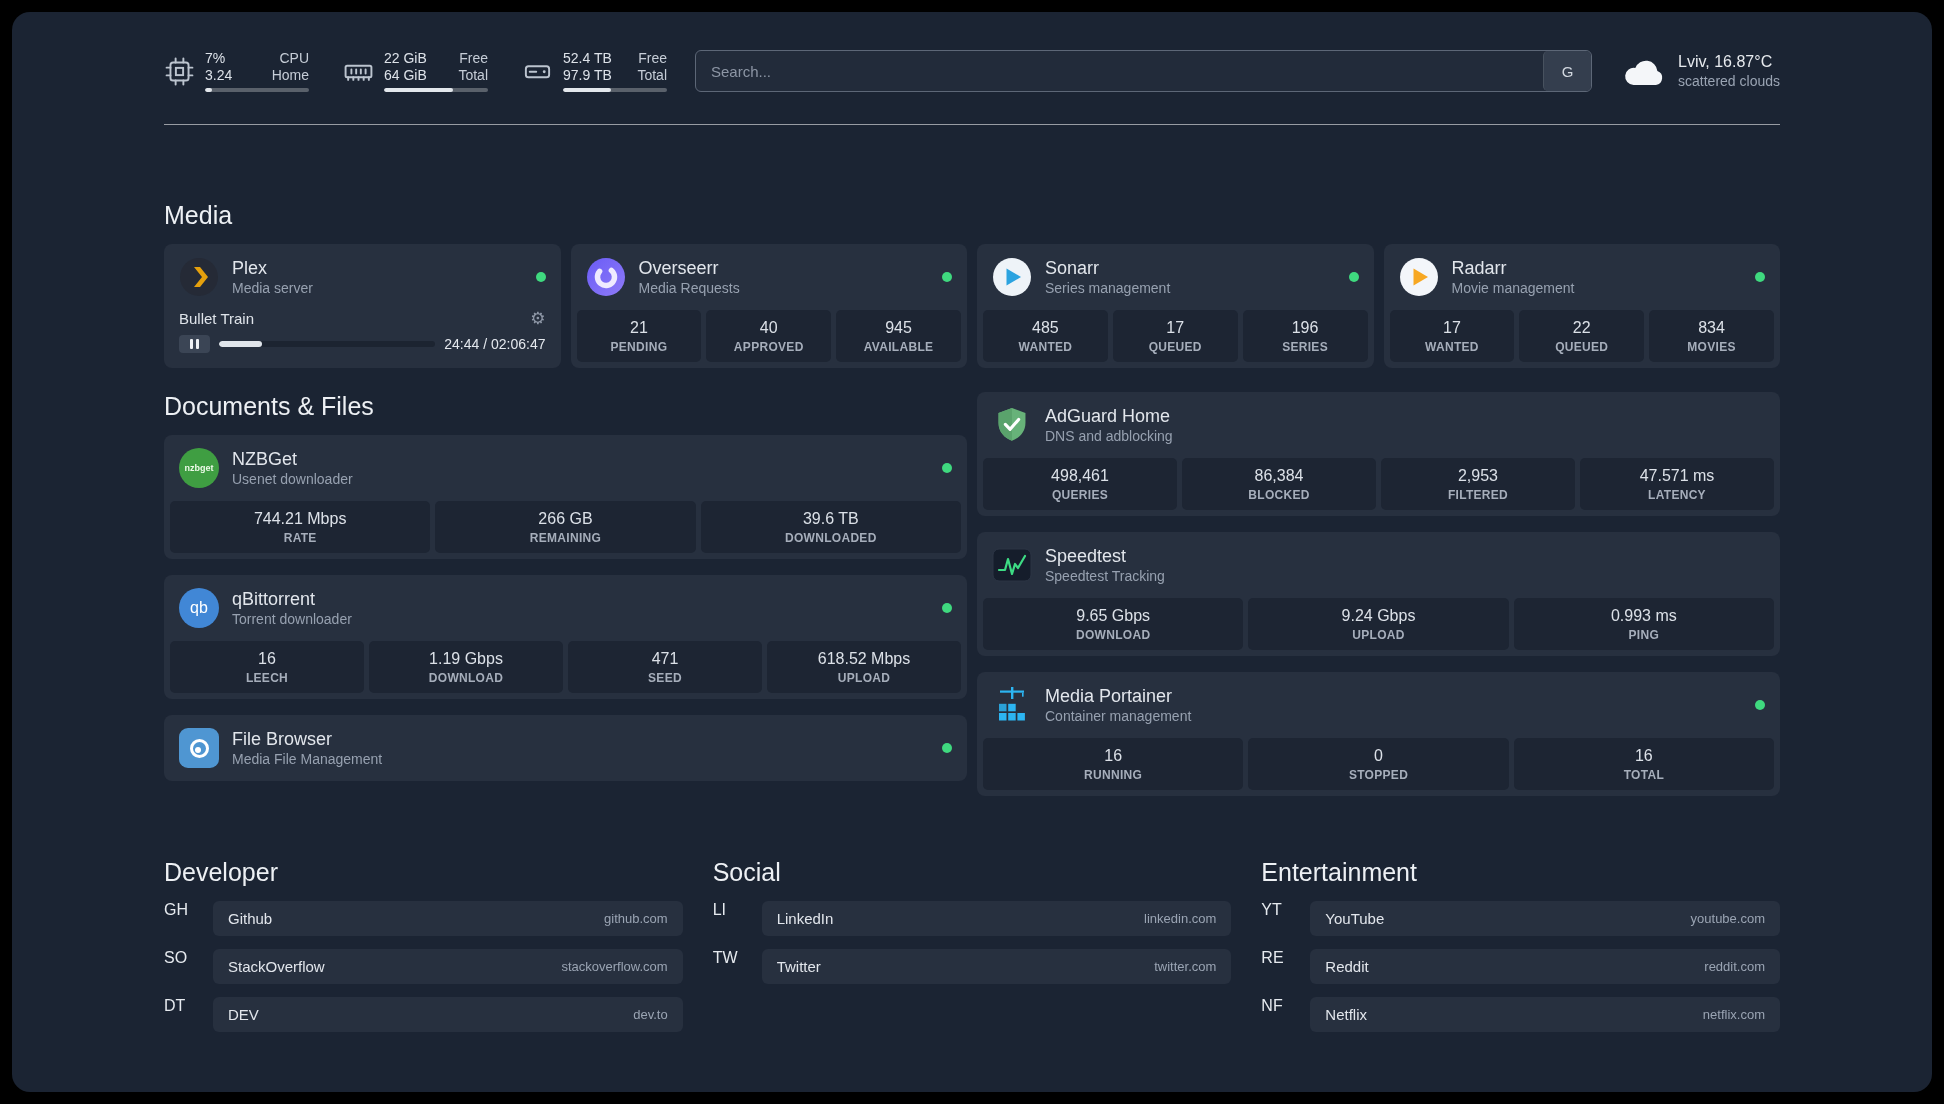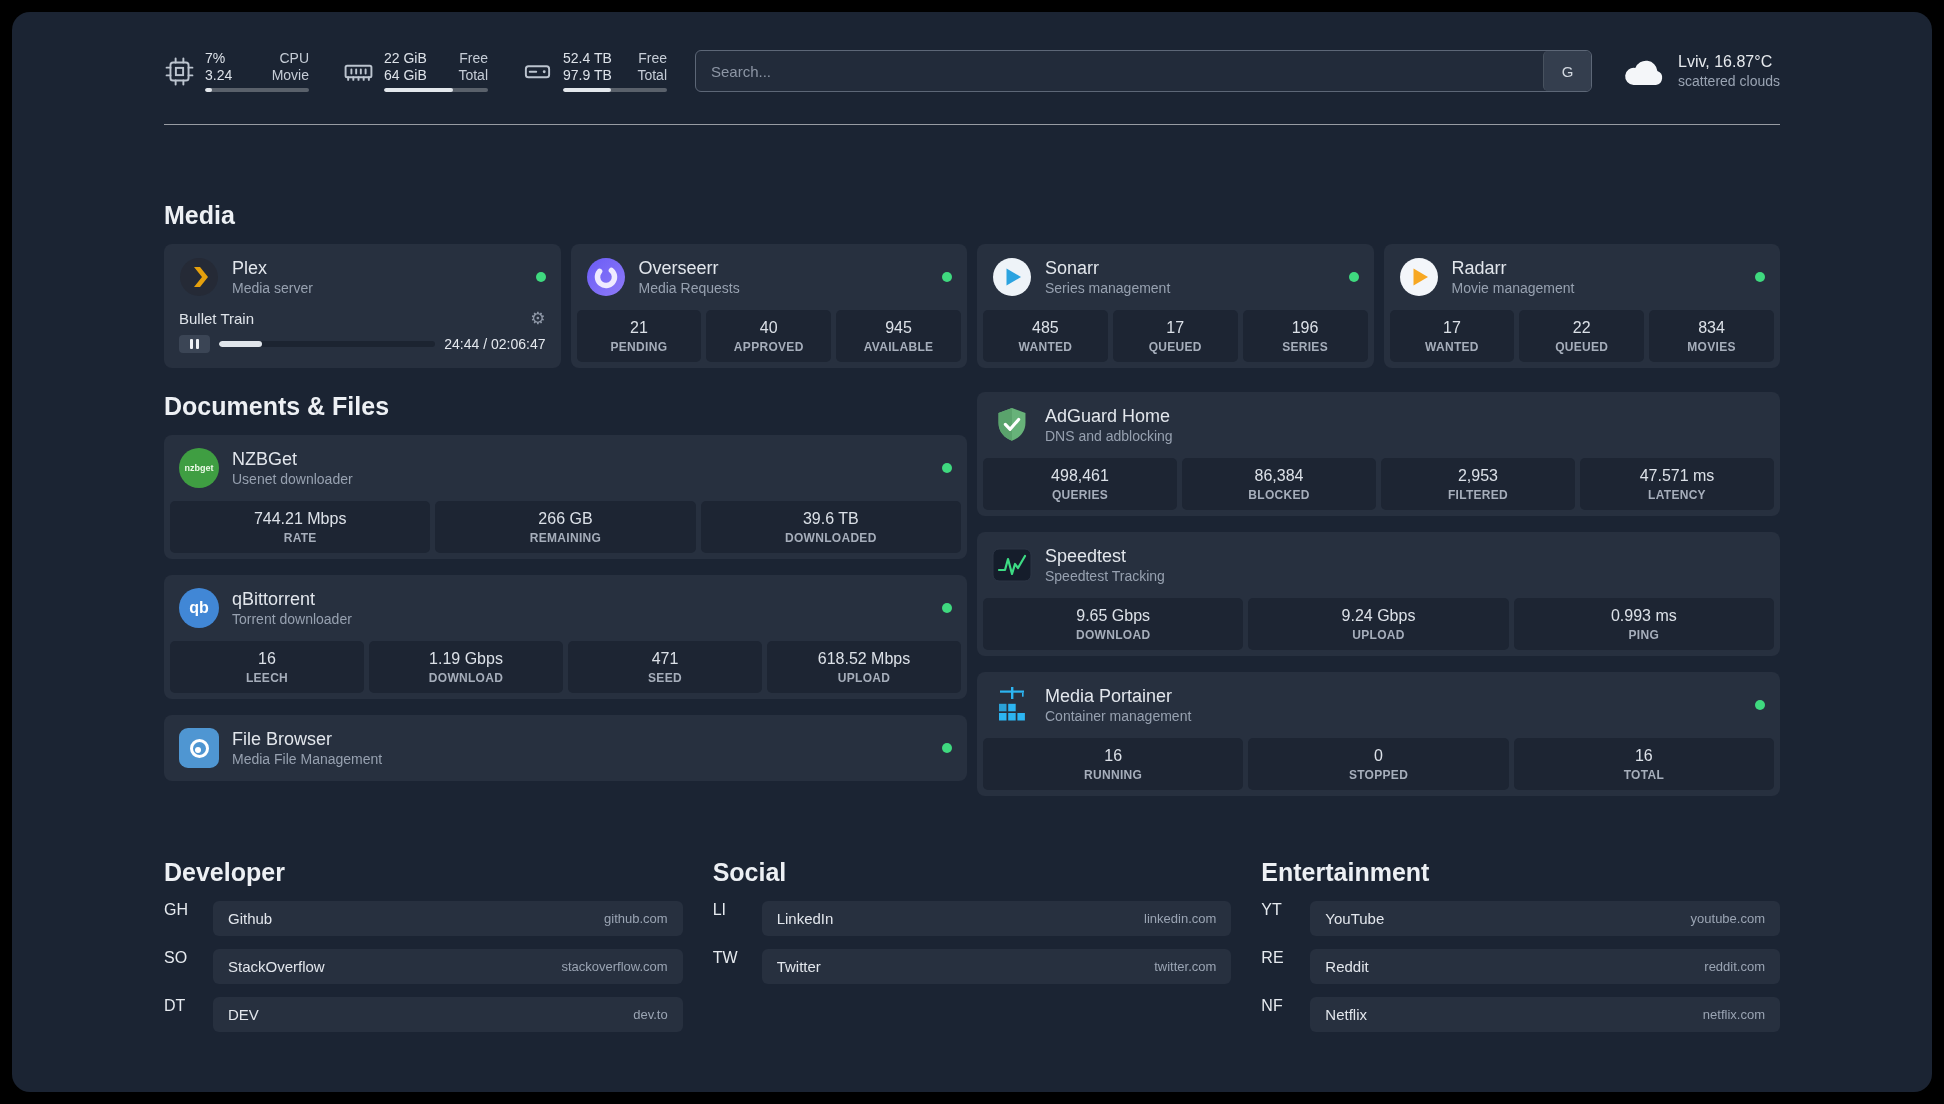--- a/index.html
+++ b/index.html
@@ -21,21 +21,21 @@
   .search{flex:1;display:flex;align-items:stretch;height:42px;margin:0 28px;border:1px solid #5d6777;border-radius:6px;overflow:hidden;background:#222b3a}
   .search input{flex:1;background:transparent;border:none;outline:none;color:#dfe4ea;font-size:15px;padding:0 15px;font-family:"Liberation Sans",sans-serif}
   .search input::placeholder{color:#8d96a5}
   .search button{width:48px;border:none;background:#343e4e;color:#d2d8e0;font-size:15px;cursor:pointer;border-left:1px solid #48525f;border-radius:5px;font-family:"Liberation Sans",sans-serif}
   .weather{display:flex;align-items:center;gap:12px}
   .weather-loc{font-size:16px;color:#e7eaee;line-height:20px}
   .weather-cond{font-size:14px;color:#9aa4b3;line-height:18px}
   .divider{height:1px;background:rgba(255,255,255,.55);margin-top:32px}
 
   
-  .section-title{font-size:25px;font-weight:700;color:#edf0f4;margin-bottom:14px}
+  .section-title{font-size:25px;font-weight:400;color:#edf0f4;margin-bottom:14px}
   .media-section{margin-top:76px}
   .grid-4{display:grid;grid-template-columns:repeat(4,1fr);gap:10px}
   .two-col{display:grid;grid-template-columns:1fr 1fr;gap:10px;margin-top:24px}
   .col-stack{display:flex;flex-direction:column;gap:16px}
 
   
   .card{background:#27303f;border-radius:8px;padding:6px;display:flex;flex-direction:column;gap:6px}
   .svc-head{display:flex;align-items:center;gap:13px;padding:7px 9px;cursor:pointer}
   .icon{width:40px;height:40px;flex:none;display:flex;align-items:center;justify-content:center}
   .svc-name{font-size:18px;color:#e2e6ec;font-weight:500;line-height:22px}
@@ -57,21 +57,21 @@
   .np-track{flex:1;height:6px;border-radius:3px;background:#1c2431;overflow:hidden}
   .np-fill{height:100%;background:#e0e5eb;border-radius:3px}
   .np-time{font-size:14px;color:#e4e8ee;flex:none}
 
   
   .ic-circle{border-radius:50%}
   .ic-fb{width:40px;height:40px;border-radius:9px;background:#4f96d2;display:flex;align-items:center;justify-content:center;position:relative}
   .ic-fb .ring{width:19px;height:19px;border:3px solid #fff;border-radius:50%;position:relative}
   .ic-fb .ring::after{content:"";position:absolute;left:2px;top:5px;width:6px;height:6px;border-radius:50%;background:#fff}
   .ic-nzb{width:40px;height:40px;border-radius:50%;background:#3f9e42;display:flex;align-items:center;justify-content:center;color:#eefbe9;font-size:9px;font-weight:700}
-  .ic-qb{width:40px;height:40px;border-radius:50%;background:#4187d6;display:flex;align-items:center;justify-content:center;color:#fff;font-size:16px;font-weight:700}
+  .ic-qb{width:40px;height:40px;border-radius:50%;background:#4187d6;display:flex;align-items:center;justify-content:center;color:#fff;font-size:16px;font-weight:400}
 
   
   .bookmarks{display:grid;grid-template-columns:1fr 1fr 1fr;gap:30px;margin-top:62px}
   .bm-list{display:flex;flex-direction:column;gap:13px;margin-top:2px}
   .bm-item{display:flex;align-items:flex-start;cursor:pointer}
   .bm-abbr{width:49px;font-size:16px;color:#e6eaef;flex:none}
   .bm-pill{flex:1;height:35px;background:#27303f;border-radius:6px;display:flex;align-items:center;justify-content:space-between;padding:0 15px}
   .bm-name{font-size:15px;color:#e2e6ec}
   .bm-domain{font-size:13px;color:#9aa4b3}
 </style>
@@ -92,21 +92,21 @@
                 <path d="M9 2v3M15 2v3M9 19v3M15 19v3M2 9h3M2 15h3M19 9h3M19 15h3"></path>
               </svg>
           </span>
           <div class="res-data">
             <div class="res-row">
                 <span>7%</span>
                 <span class="res-label">CPU</span>
               </div>
             <div class="res-row">
                 <span>3.24</span>
-                <span class="res-label">Movie</span>
+                <span class="res-label">Home</span>
               </div>
             <div class="res-bar">
                 <i style="width: 7%;"></i>
               </div>
           </div>
         </div>
 
         <div class="resource">
           <span class="res-icon">
             <svg width="31" height="31" viewBox="0 0 24 24" fill="none" stroke="currentColor" stroke-width="1.5" stroke-linecap="round">

